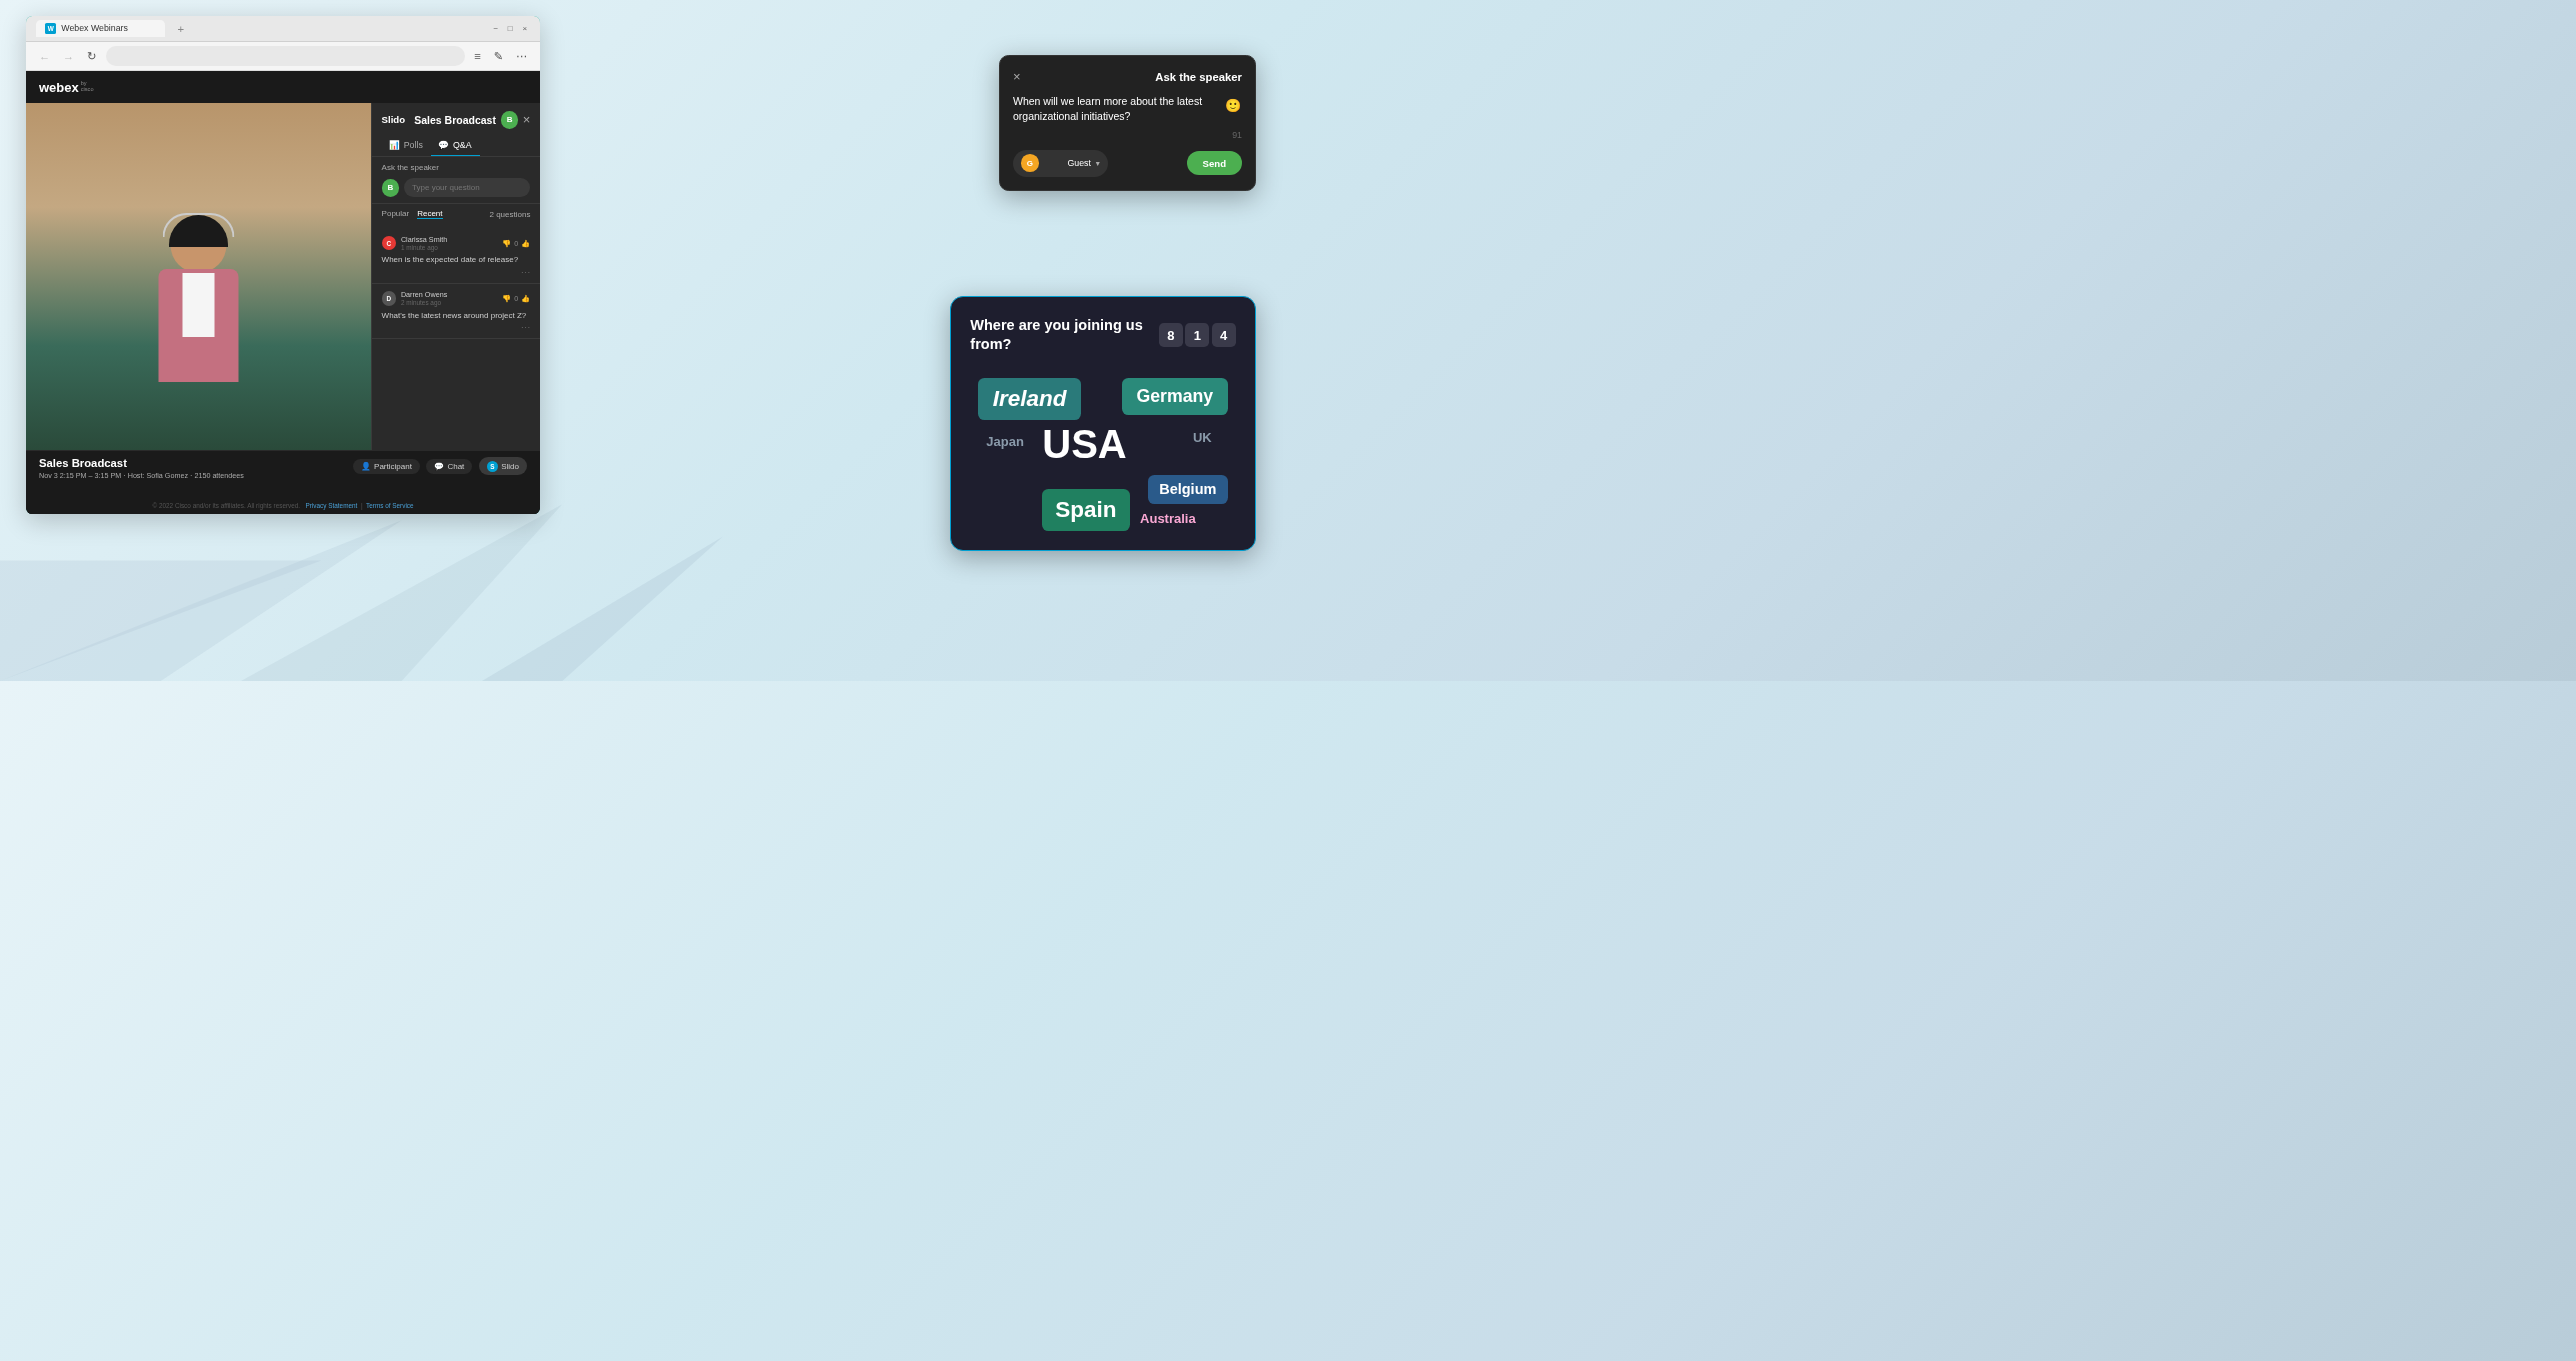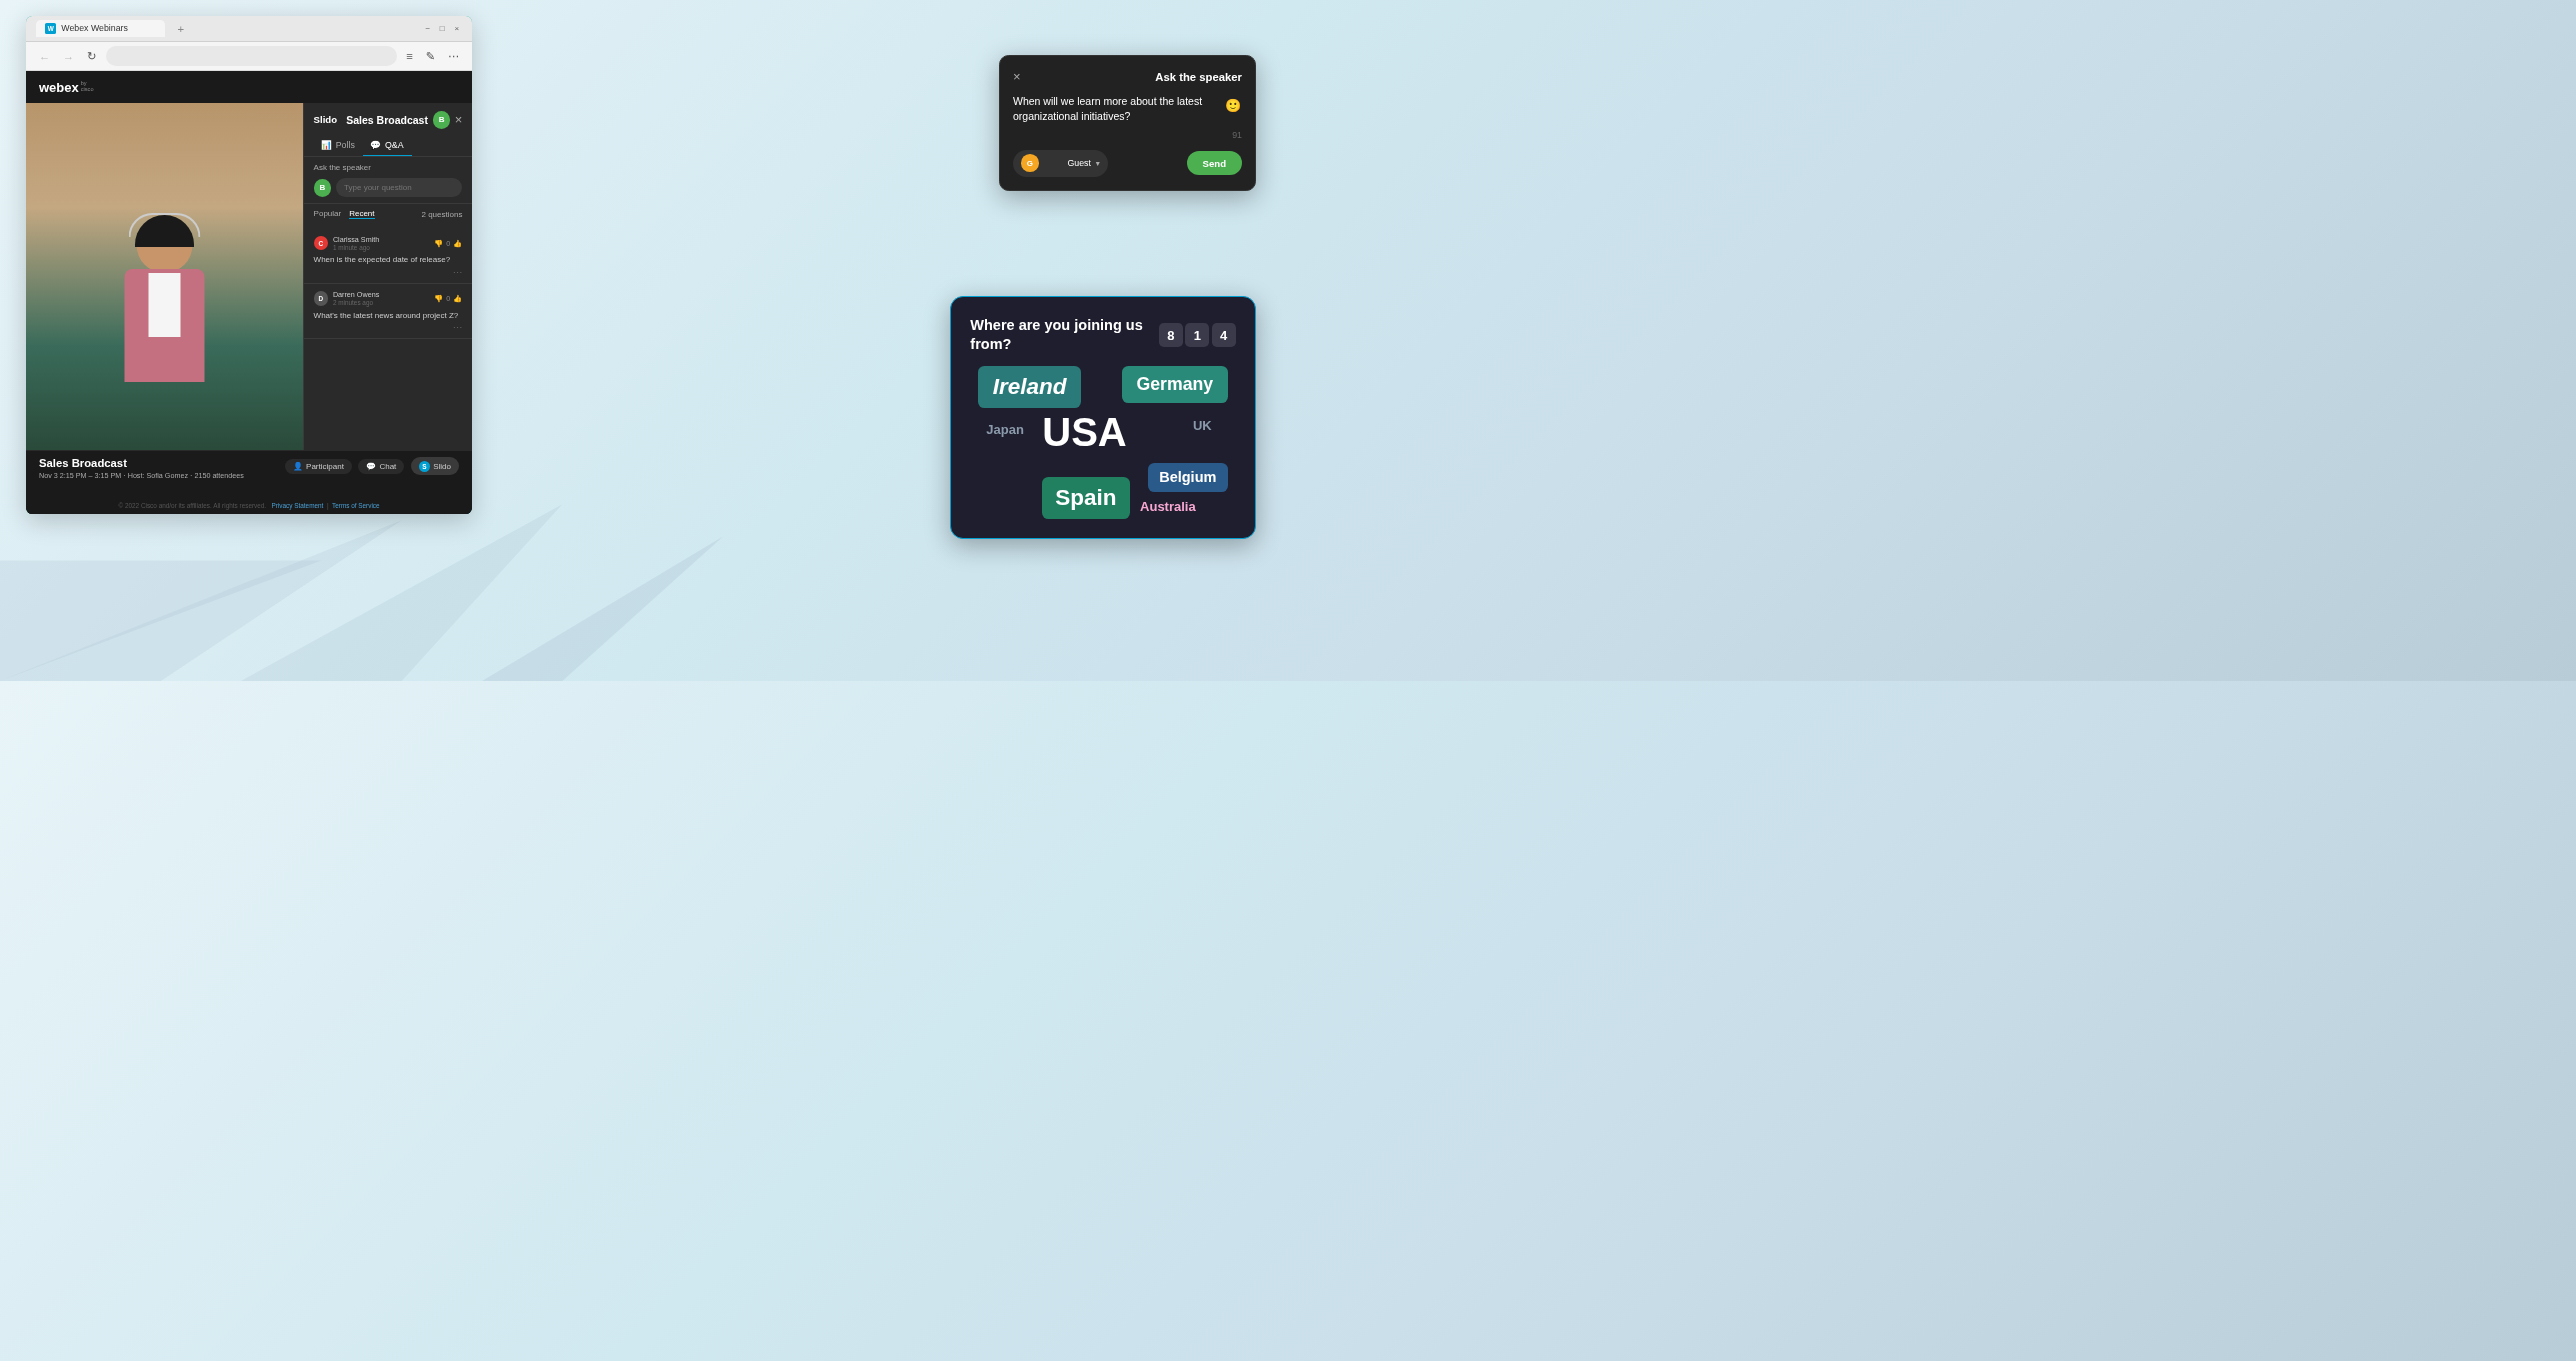--- a/index.html
+++ b/index.html
@@ -10,21 +10,21 @@
       font-family: -apple-system, BlinkMacSystemFont, 'Segoe UI', sans-serif;
       overflow: hidden;
       position: relative;
     }
 
     
     .browser-window {
       position: absolute;
       top: 16px;
       left: 26px;
-      width: 446px;
+      width: 514px;
       height: 498px;
       background: #14b8a6;
       border-radius: 6.4px;
       box-shadow: 0 6.4px 26px rgba(0,0,0,0.2);
       overflow: hidden;
       z-index: 10;
     }
 
     .browser-titlebar {
       background: #e8e8e8;
@@ -560,21 +560,21 @@
       padding: 19.3px;
       box-shadow: 0 6.4px 26px rgba(0,0,0,0.3);
       z-index: 20;
       border: 1.6px solid #00a0d2;
     }
 
     .location-panel-header {
       display: flex;
       align-items: center;
       justify-content: center;
-      margin-bottom: 4px;
+      margin-bottom: 16px;
     }
 
     .location-panel-title {
       color: white;
       font-size: 14.5px;
       font-weight: 600;
       line-height: 1.3;
     }
 
     .location-panel-counts {

